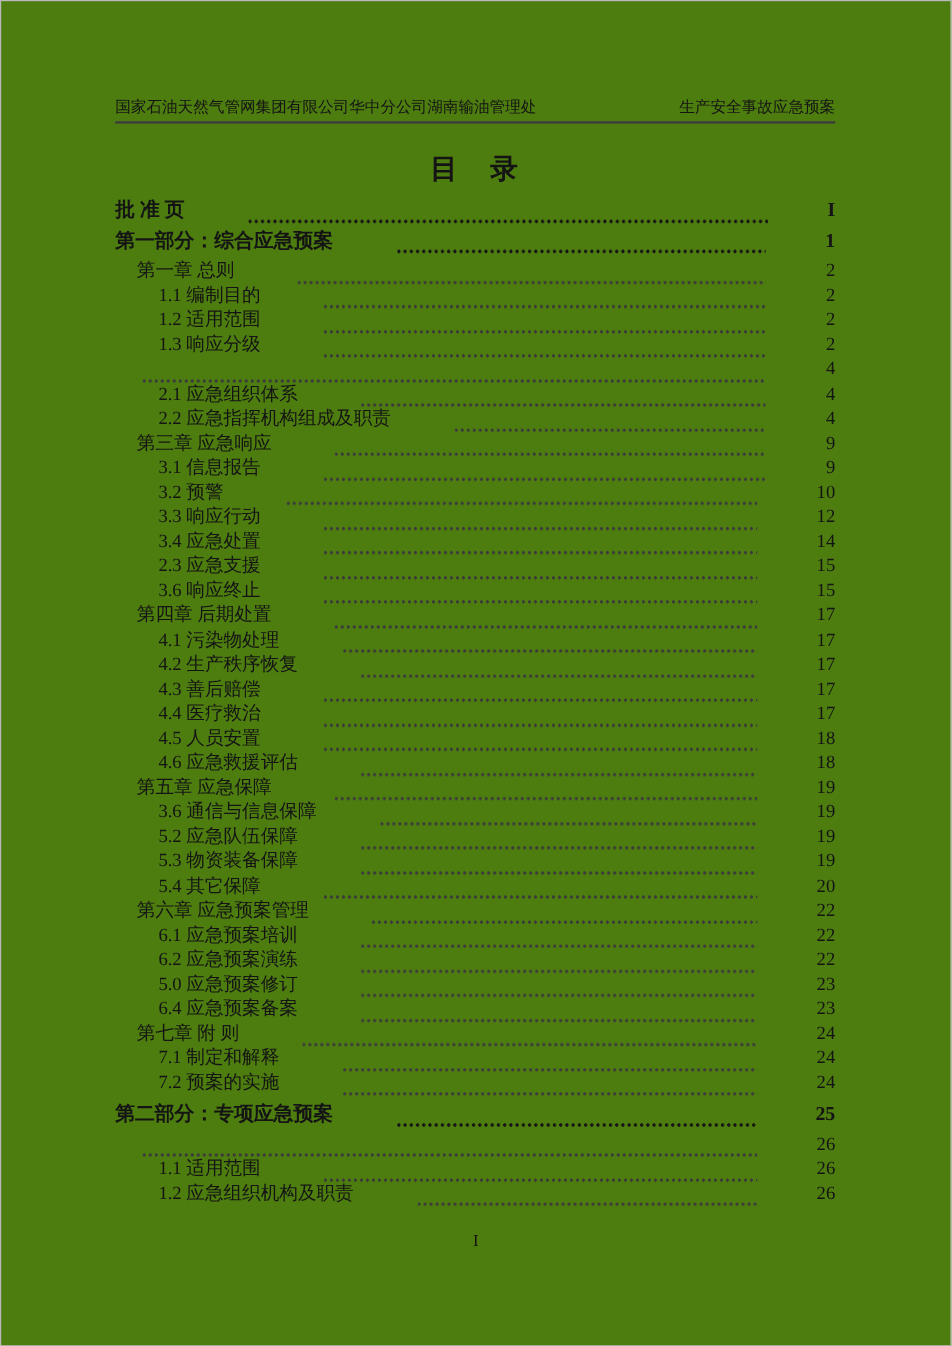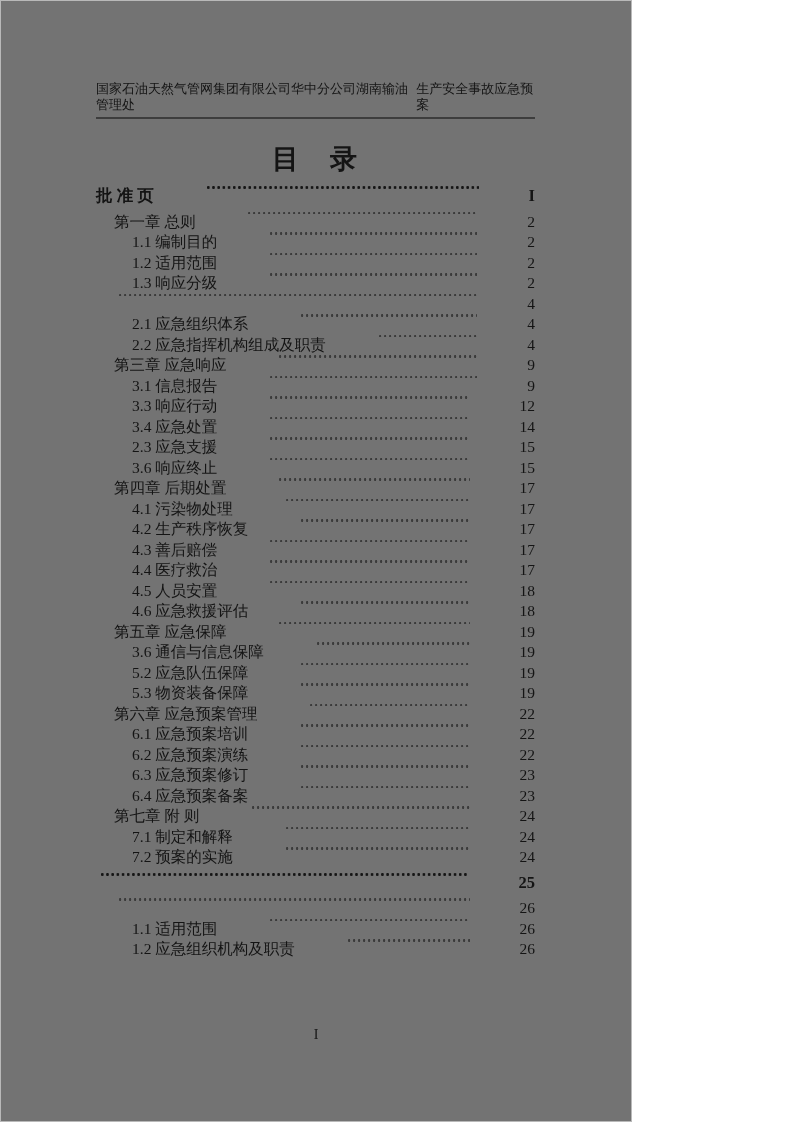--- a/index.html
+++ b/index.html
@@ -1,47 +1,47 @@
 <!DOCTYPE html>
 <html><head>
 <meta charset="utf-8">
 <style>
   html, body { margin: 0; padding: 0; background: #fff; }
   .page {
-    width: 632px;
+    width: 793px;
     height: 1122px;
     box-sizing: border-box;
     border: 1px solid #b9b9b9;
-    background: #737373;
+    background: #4d7c0f;
     font-family: "Liberation Serif", "DejaVu Serif", serif;
     color: #141414;
     position: relative;
     overflow: hidden;
   }
   .content { padding: 0 96px 0 95px; }
   .doc-header {
     display: flex;
     justify-content: space-between;
     align-items: flex-end;
     padding-top: 80px;
     padding-bottom: 4px;
     border-bottom: 2px solid #3d3d3d;
     font-size: 13px;
     line-height: 16px;
   }
   .doc-title {
     text-align: center;
-    font-size: 27px;
+    font-size: 23px;
     font-weight: bold;
     letter-spacing: 2px;
     margin: 22px 0 9px 0;
   }
   .toc-row {
     display: flex;
-    align-items: flex-start;
+    align-items: flex-end;
     line-height: 20.5px;
     font-size: 15.5px;
     white-space: nowrap;
     gap: 48px;
   }
   .toc-row.lvl1 { padding-left: 18px; }
   .toc-row.lvl2 { padding-left: 36px; }
   .toc-row.bold { font-weight: bold; font-size: 16.5px; margin: 5px 0; }
   .toc-label { flex: 0 0 auto; }
   .leader {
@@ -79,20 +79,25 @@
 
     <div class="doc-title">目　录</div>
 
     <div class="toc" id="toc-container">
   <div class="toc-row lvl0 bold">
     <span class="toc-label">批 准 页</span>
     <span class="leader"></span>
     <span class="toc-page">I</span>
   </div>
 
+  <div class="toc-row lvl0 bold">
+    <span class="toc-label">第一部分：综合应急预案</span>
+    <span class="leader"></span>
+    <span class="toc-page">1</span>
+  </div>
 
   <div class="toc-row lvl1">
     <span class="toc-label">第一章 总则</span>
     <span class="leader"></span>
     <span class="toc-page">2</span>
   </div>
 
   <div class="toc-row lvl2">
     <span class="toc-label">1.1 编制目的</span>
     <span class="leader"></span>
@@ -133,20 +138,25 @@
     <span class="leader"></span>
     <span class="toc-page">9</span>
   </div>
 
   <div class="toc-row lvl2">
     <span class="toc-label">3.1 信息报告</span>
     <span class="leader"></span>
     <span class="toc-page">9</span>
   </div>
 
+  <div class="toc-row lvl2">
+    <span class="toc-label">3.2 预警</span>
+    <span class="leader"></span>
+    <span class="toc-page">10</span>
+  </div>
 
   <div class="toc-row lvl2">
     <span class="toc-label">3.3 响应行动</span>
     <span class="leader"></span>
     <span class="toc-page">12</span>
   </div>
 
   <div class="toc-row lvl2">
     <span class="toc-label">3.4 应急处置</span>
     <span class="leader"></span>
@@ -224,41 +234,46 @@
     <span class="leader"></span>
     <span class="toc-page">19</span>
   </div>
 
   <div class="toc-row lvl2">
     <span class="toc-label">5.3 物资装备保障</span>
     <span class="leader"></span>
     <span class="toc-page">19</span>
   </div>
 
+  <div class="toc-row lvl2">
+    <span class="toc-label">5.4 其它保障</span>
+    <span class="leader"></span>
+    <span class="toc-page">20</span>
+  </div>
 
   <div class="toc-row lvl1">
     <span class="toc-label">第六章 应急预案管理</span>
     <span class="leader"></span>
     <span class="toc-page">22</span>
   </div>
 
   <div class="toc-row lvl2">
     <span class="toc-label">6.1 应急预案培训</span>
     <span class="leader"></span>
     <span class="toc-page">22</span>
   </div>
 
   <div class="toc-row lvl2">
     <span class="toc-label">6.2 应急预案演练</span>
     <span class="leader"></span>
     <span class="toc-page">22</span>
   </div>
 
   <div class="toc-row lvl2">
-    <span class="toc-label">6.3 应急预案修订</span>
+    <span class="toc-label">5.0 应急预案修订</span>
     <span class="leader"></span>
     <span class="toc-page">23</span>
   </div>
 
   <div class="toc-row lvl2">
     <span class="toc-label">6.4 应急预案备案</span>
     <span class="leader"></span>
     <span class="toc-page">23</span>
   </div>
 
@@ -274,20 +289,21 @@
     <span class="toc-page">24</span>
   </div>
 
   <div class="toc-row lvl2">
     <span class="toc-label">7.2 预案的实施</span>
     <span class="leader"></span>
     <span class="toc-page">24</span>
   </div>
 
   <div class="toc-row lvl0 bold">
+    <span class="toc-label">第二部分：专项应急预案</span>
     <span class="leader"></span>
     <span class="toc-page">25</span>
   </div>
 
   <div class="toc-row lvl1">
     <span class="leader"></span>
     <span class="toc-page">26</span>
   </div>
 
   <div class="toc-row lvl2">

